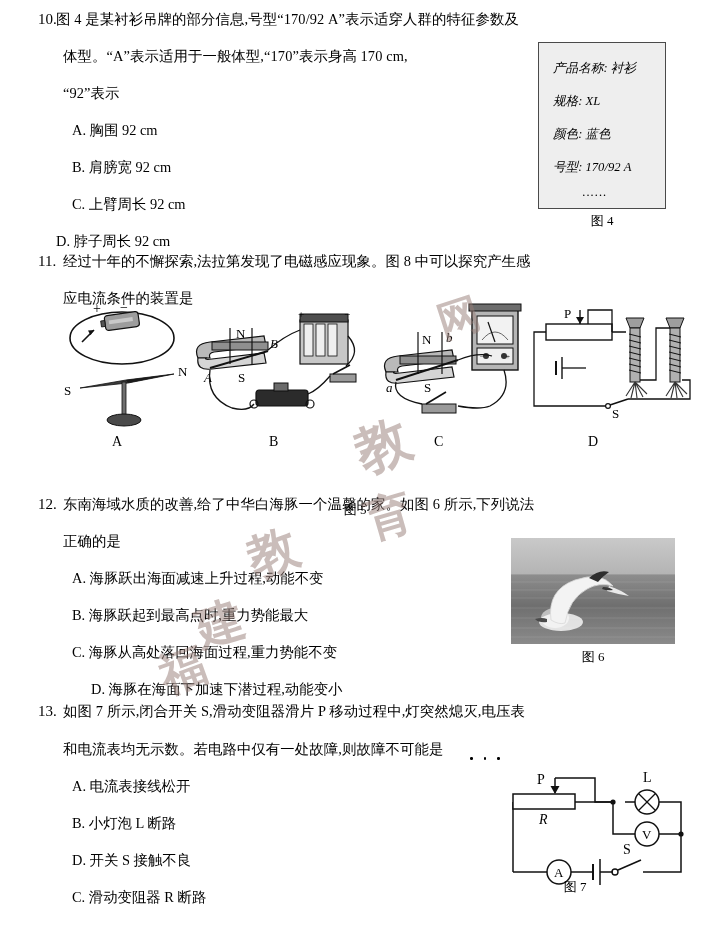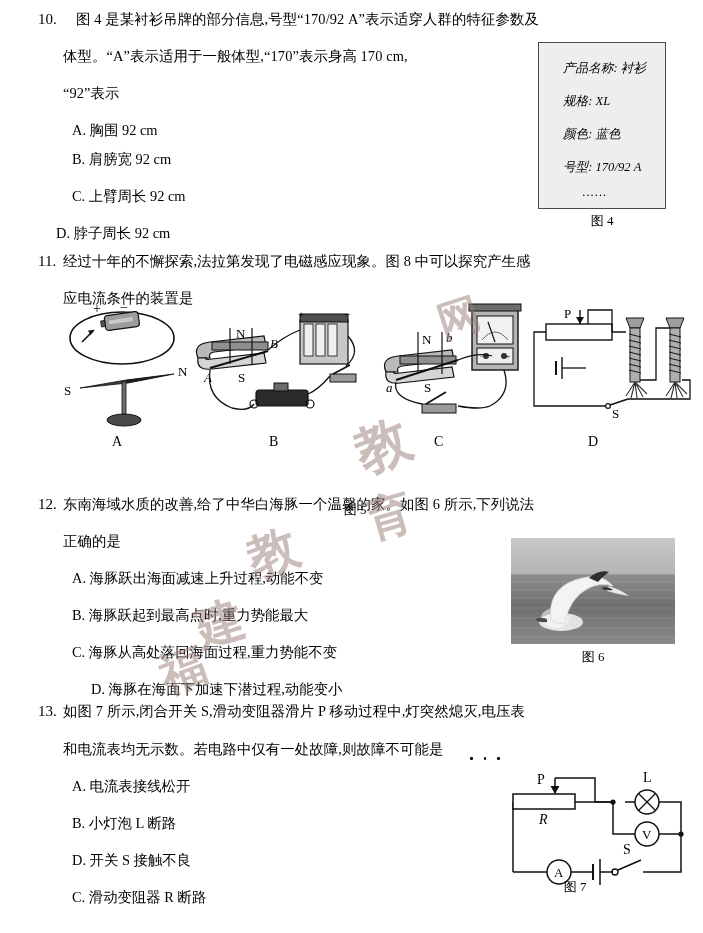--- a/index.html
+++ b/index.html
@@ -59,21 +59,21 @@
   .tag-box {
     position: absolute;
     background: #eeeeee;
     border: 1.6px solid #4a4a4a;
     box-sizing: border-box;
   }
   .tag-line {
     font-size: 12.6px;
     line-height: 16px;
     white-space: nowrap;
-    padding-left: 24px;
+    padding-left: 14px;
     font-style: italic;
     font-family: "Liberation Serif", "DejaVu Serif", serif;
   }
   .tag-dots {
     text-align: center;
     font-size: 12.6px;
     letter-spacing: 1px;
     padding-right: 14px;
   }
   .fig-cap {
@@ -121,26 +121,26 @@
 
   svg { display: block; overflow: visible; }
 </style>
 </head>
 <body>
 
 <div class="page">
 
   <div class="q-block" style="left:34px; top:8px; width:640px;">
     <span class="q-num">10.</span>
-    <div class="q-line" style="margin-left:42px;">图 4 是某衬衫吊牌的部分信息,号型“170/92 A”表示适穿人群的特征参数及</div>
+    <div class="q-line" style="margin-left:22px;">图 4 是某衬衫吊牌的部分信息,号型“170/92 A”表示适穿人群的特征参数及</div>
     <div class="q-line" style="margin-left:29px; margin-top:15px;">体型。“A”表示适用于一般体型,“170”表示身高 170 cm,</div>
     <div class="q-line" style="margin-left:29px; margin-top:15px;">“92”表示</div>
 
     <div class="opt" style="margin-left:38px; margin-top:15px;">A. 胸围 92 cm</div>
-    <div class="opt" style="margin-left:38px; margin-top:7px;">B. 肩膀宽 92 cm</div>
+    <div class="opt" style="margin-left:38px; margin-top:15px;">B. 肩膀宽 92 cm</div>
     <div class="opt" style="margin-left:38px; margin-top:15px;">C. 上臂周长 92 cm</div>
     <div class="opt" style="margin-left:22px; margin-top:15px;">D. 脖子周长 92 cm</div>
   </div>
 
   <div class="tag-box" style="left:538px; top:42px; width:128px; height:167px; padding-top:12px;">
     <div class="tag-line" style="margin-top:5px;">产品名称: 衬衫</div>
     <div class="tag-line" style="margin-top:17px;">规格: XL</div>
     <div class="tag-line" style="margin-top:17px;">颜色: 蓝色</div>
     <div class="tag-line" style="margin-top:17px;">号型: 170/92 A</div>
     <div class="tag-line tag-dots" style="margin-top:9px; padding-left:0;">......</div>

